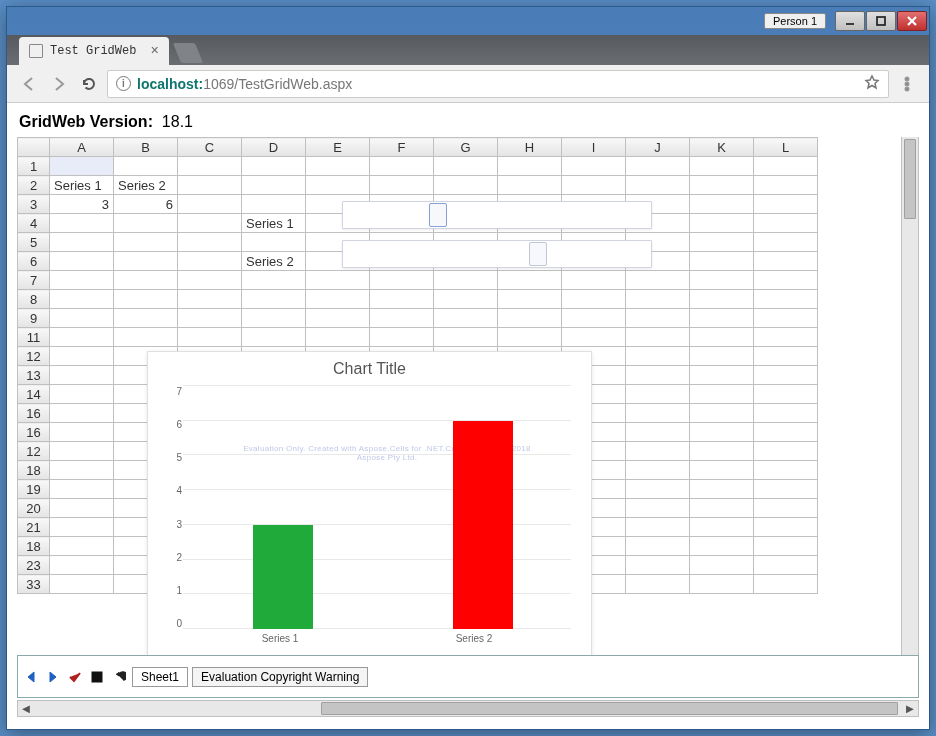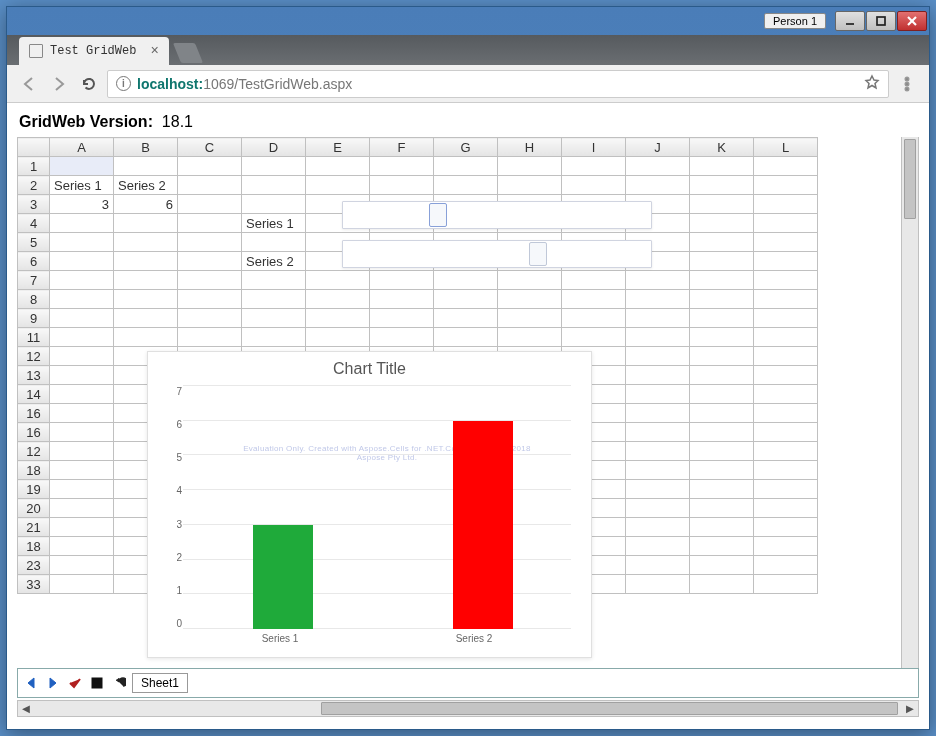--- a/index.html
+++ b/index.html
@@ -58,21 +58,21 @@
 .chart-xaxis { position: absolute; left: 35px; right: 20px; bottom: 10px; height: 14px; display: flex; justify-content: space-around; font-size: 10px; color: #666; }
 .gridline { position: absolute; left: 0; right: 0; border-top: 1px solid #e8e8e8; }
 .bar { position: absolute; bottom: 0; width: 60px; }
 .bar.b1 { left: 70px; background: #1faa3a; }
 .bar.b2 { left: 270px; background: #f00; }
 .watermark { position: absolute; top: 58px; left: 50px; right: 30px; font-size: 8px; color: #c0c8e8; text-align: center; letter-spacing: 0.3px; }
 
 .series-overlay { position: absolute; background: #fff; border: 1px solid #d0d4e0; box-shadow: 0 1px 3px rgba(0,0,0,0.08); height: 28px; border-radius: 1px; }
 .slider-box { position: absolute; width: 18px; height: 24px; background: #f6f8fb; border: 1px solid #c0c8d8; border-radius: 2px; top: 1px; }
 
-.bottom-bar { height: 30px; display: flex; align-items: center; gap: 4px; padding: 2px 4px; border: 1px solid #8aa; background: #fff; }
+.bottom-bar { height: 43px; display: flex; align-items: center; gap: 4px; padding: 2px 4px; border: 1px solid #8aa; background: #fff; }
 .bb-btn { width: 18px; height: 18px; display: flex; align-items: center; justify-content: center; cursor: pointer; }
 .bb-btn svg * { stroke: currentColor; fill: currentColor; }
 .nav-blue { color: #2060c0; }
 .check-red { color: #b02020; }
 .save-black { color: #111; }
 .undo-black { color: #222; }
 .sheet-tab { border: 1px solid #999; background: #f4f4f4; padding: 2px 8px; font-size: 12px; cursor: pointer; }
 .sheet-tab.active { background: #fff; }
 
 .hscroll-bar { height: 17px; background: #e8e8e8; border: 1px solid #c0c0c0; margin-top: 2px; display: flex; align-items: center; }
@@ -586,20 +586,21 @@
               <rect x="8" y="3" width="1.5" height="4" fill="#111"></rect>
             </svg>
           </div>
         <div class="bb-btn undo-black">
             <svg width="14" height="14">
               <path d="M11 10 a4 4 0 1 0 -4 -4" fill="none" stroke-width="1.6"></path>
               <polyline points="4,4 7,6 7,2" stroke="none"></polyline>
             </svg>
           </div>
         <div class="sheet-tab active">Sheet1</div>
+        <div class="sheet-tab">Evaluation Copyright Warning</div>
       </div>
 
       <div class="hscroll-bar">
         <div class="hscroll-btn">◄</div>
         <div class="hscroll-track">
             <div class="hscroll-thumb"></div>
           </div>
         <div class="hscroll-btn">►</div>
       </div>
     </div>

